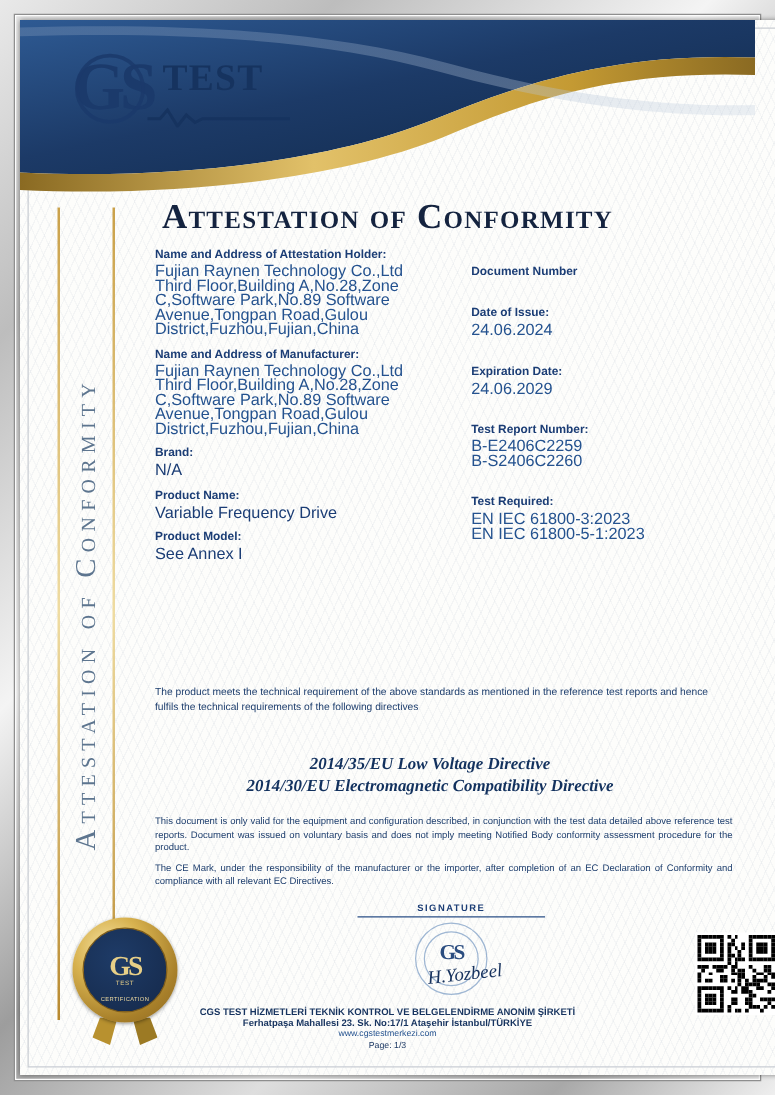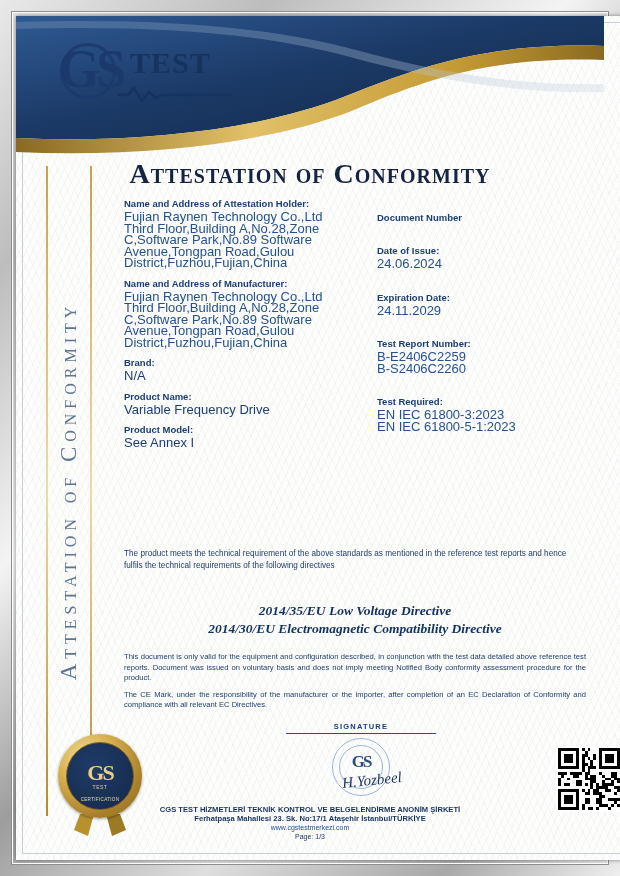--- a/index.html
+++ b/index.html
@@ -183,21 +183,21 @@
     position: absolute;
     left: 108px;
     top: 532px;
     width: 462px;
     font-size: 8.2px;
     line-height: 12px;
     color: #20406f;
   }
   .directives {
     position: absolute;
-    left: 108px;
+    left: 97px;
     top: 586px;
     width: 462px;
     text-align: center;
     font-family: "Liberation Serif", serif;
     font-style: italic;
     font-weight: bold;
     font-size: 13.5px;
     line-height: 18px;
     color: #12315e;
   }
@@ -444,21 +444,21 @@
       <div class="col-right">
         <div class="fld">
           <div class="lbl">Document Number</div>
         </div>
         <div class="fld" style="margin-top:22px">
           <div class="lbl">Date of Issue:</div>
           <div class="val">24.06.2024</div>
         </div>
         <div class="fld" style="margin-top:22px">
           <div class="lbl">Expiration Date:</div>
-          <div class="val">24.11.2029</div>
+          <div class="val">24.06.2029</div>
         </div>
         <div class="fld" style="margin-top:22px">
           <div class="lbl">Test Report Number:</div>
           <div class="val" style="white-space:pre-line">B-E2406C2259
 B-S2406C2260</div>
         </div>
         <div class="fld" style="margin-top:22px">
           <div class="lbl">Test Required:</div>
           <div class="val" style="white-space:pre-line">EN IEC 61800-3:2023
 EN IEC 61800-5-1:2023</div>

